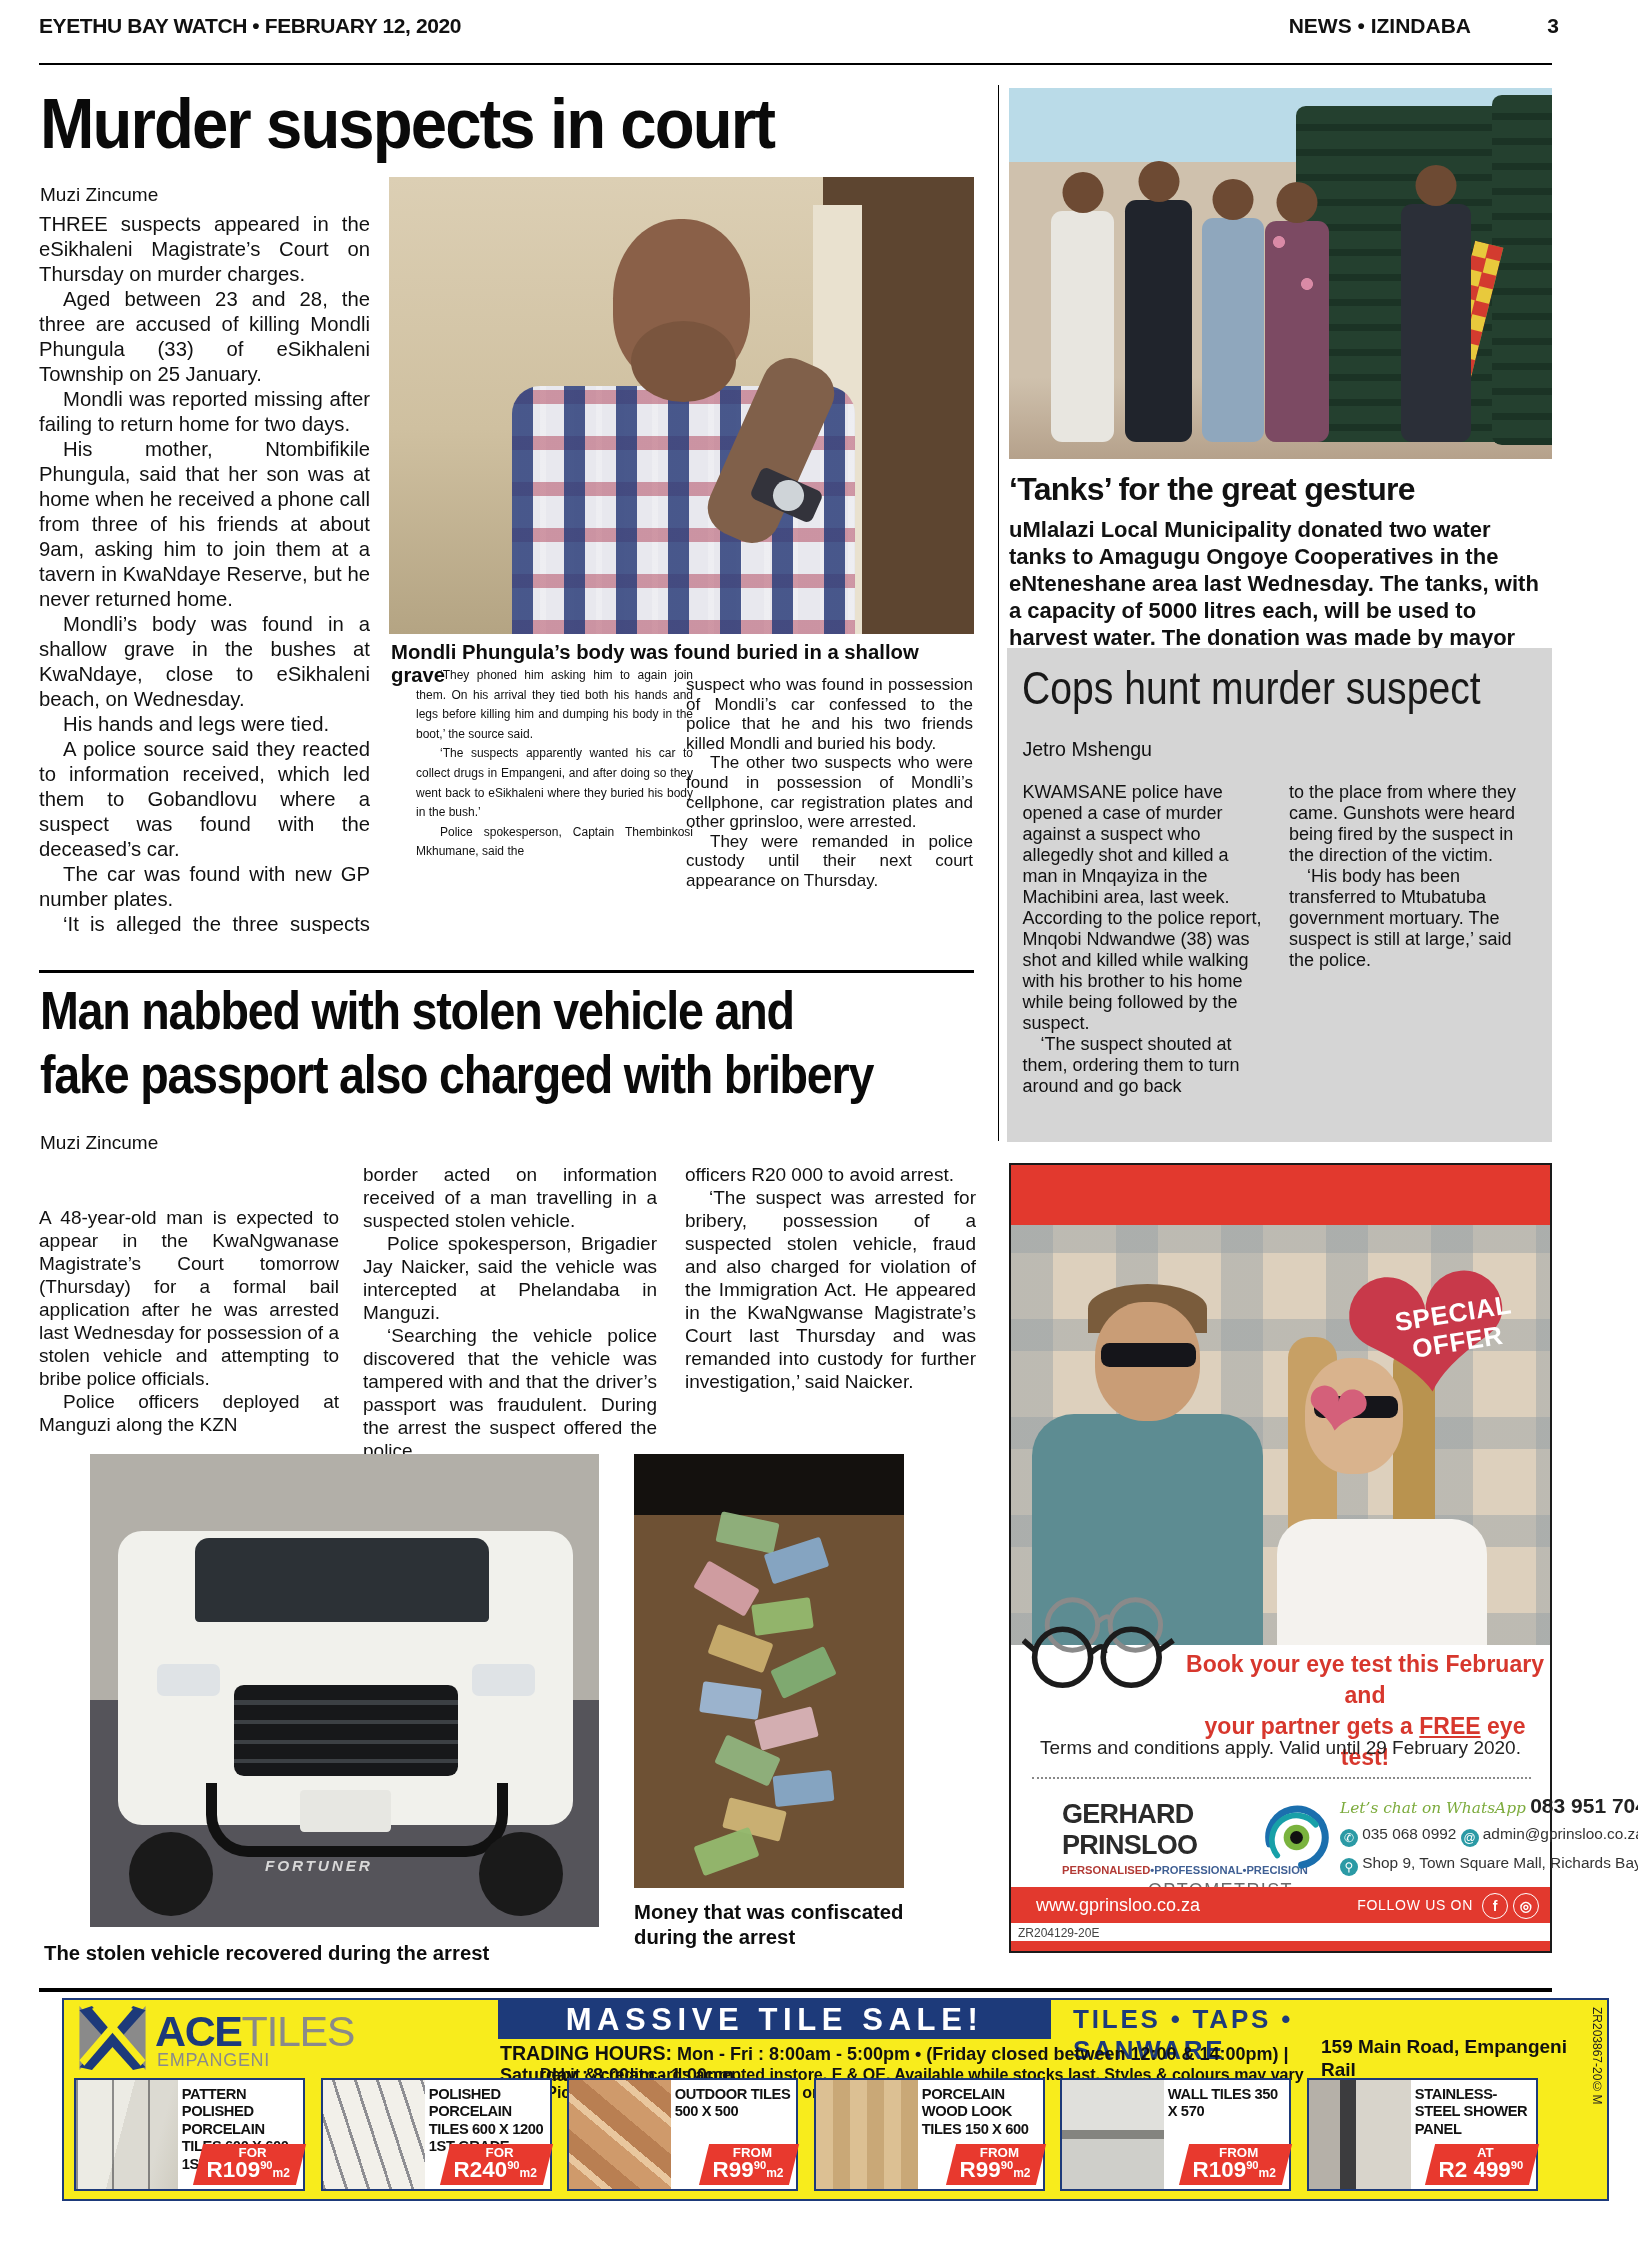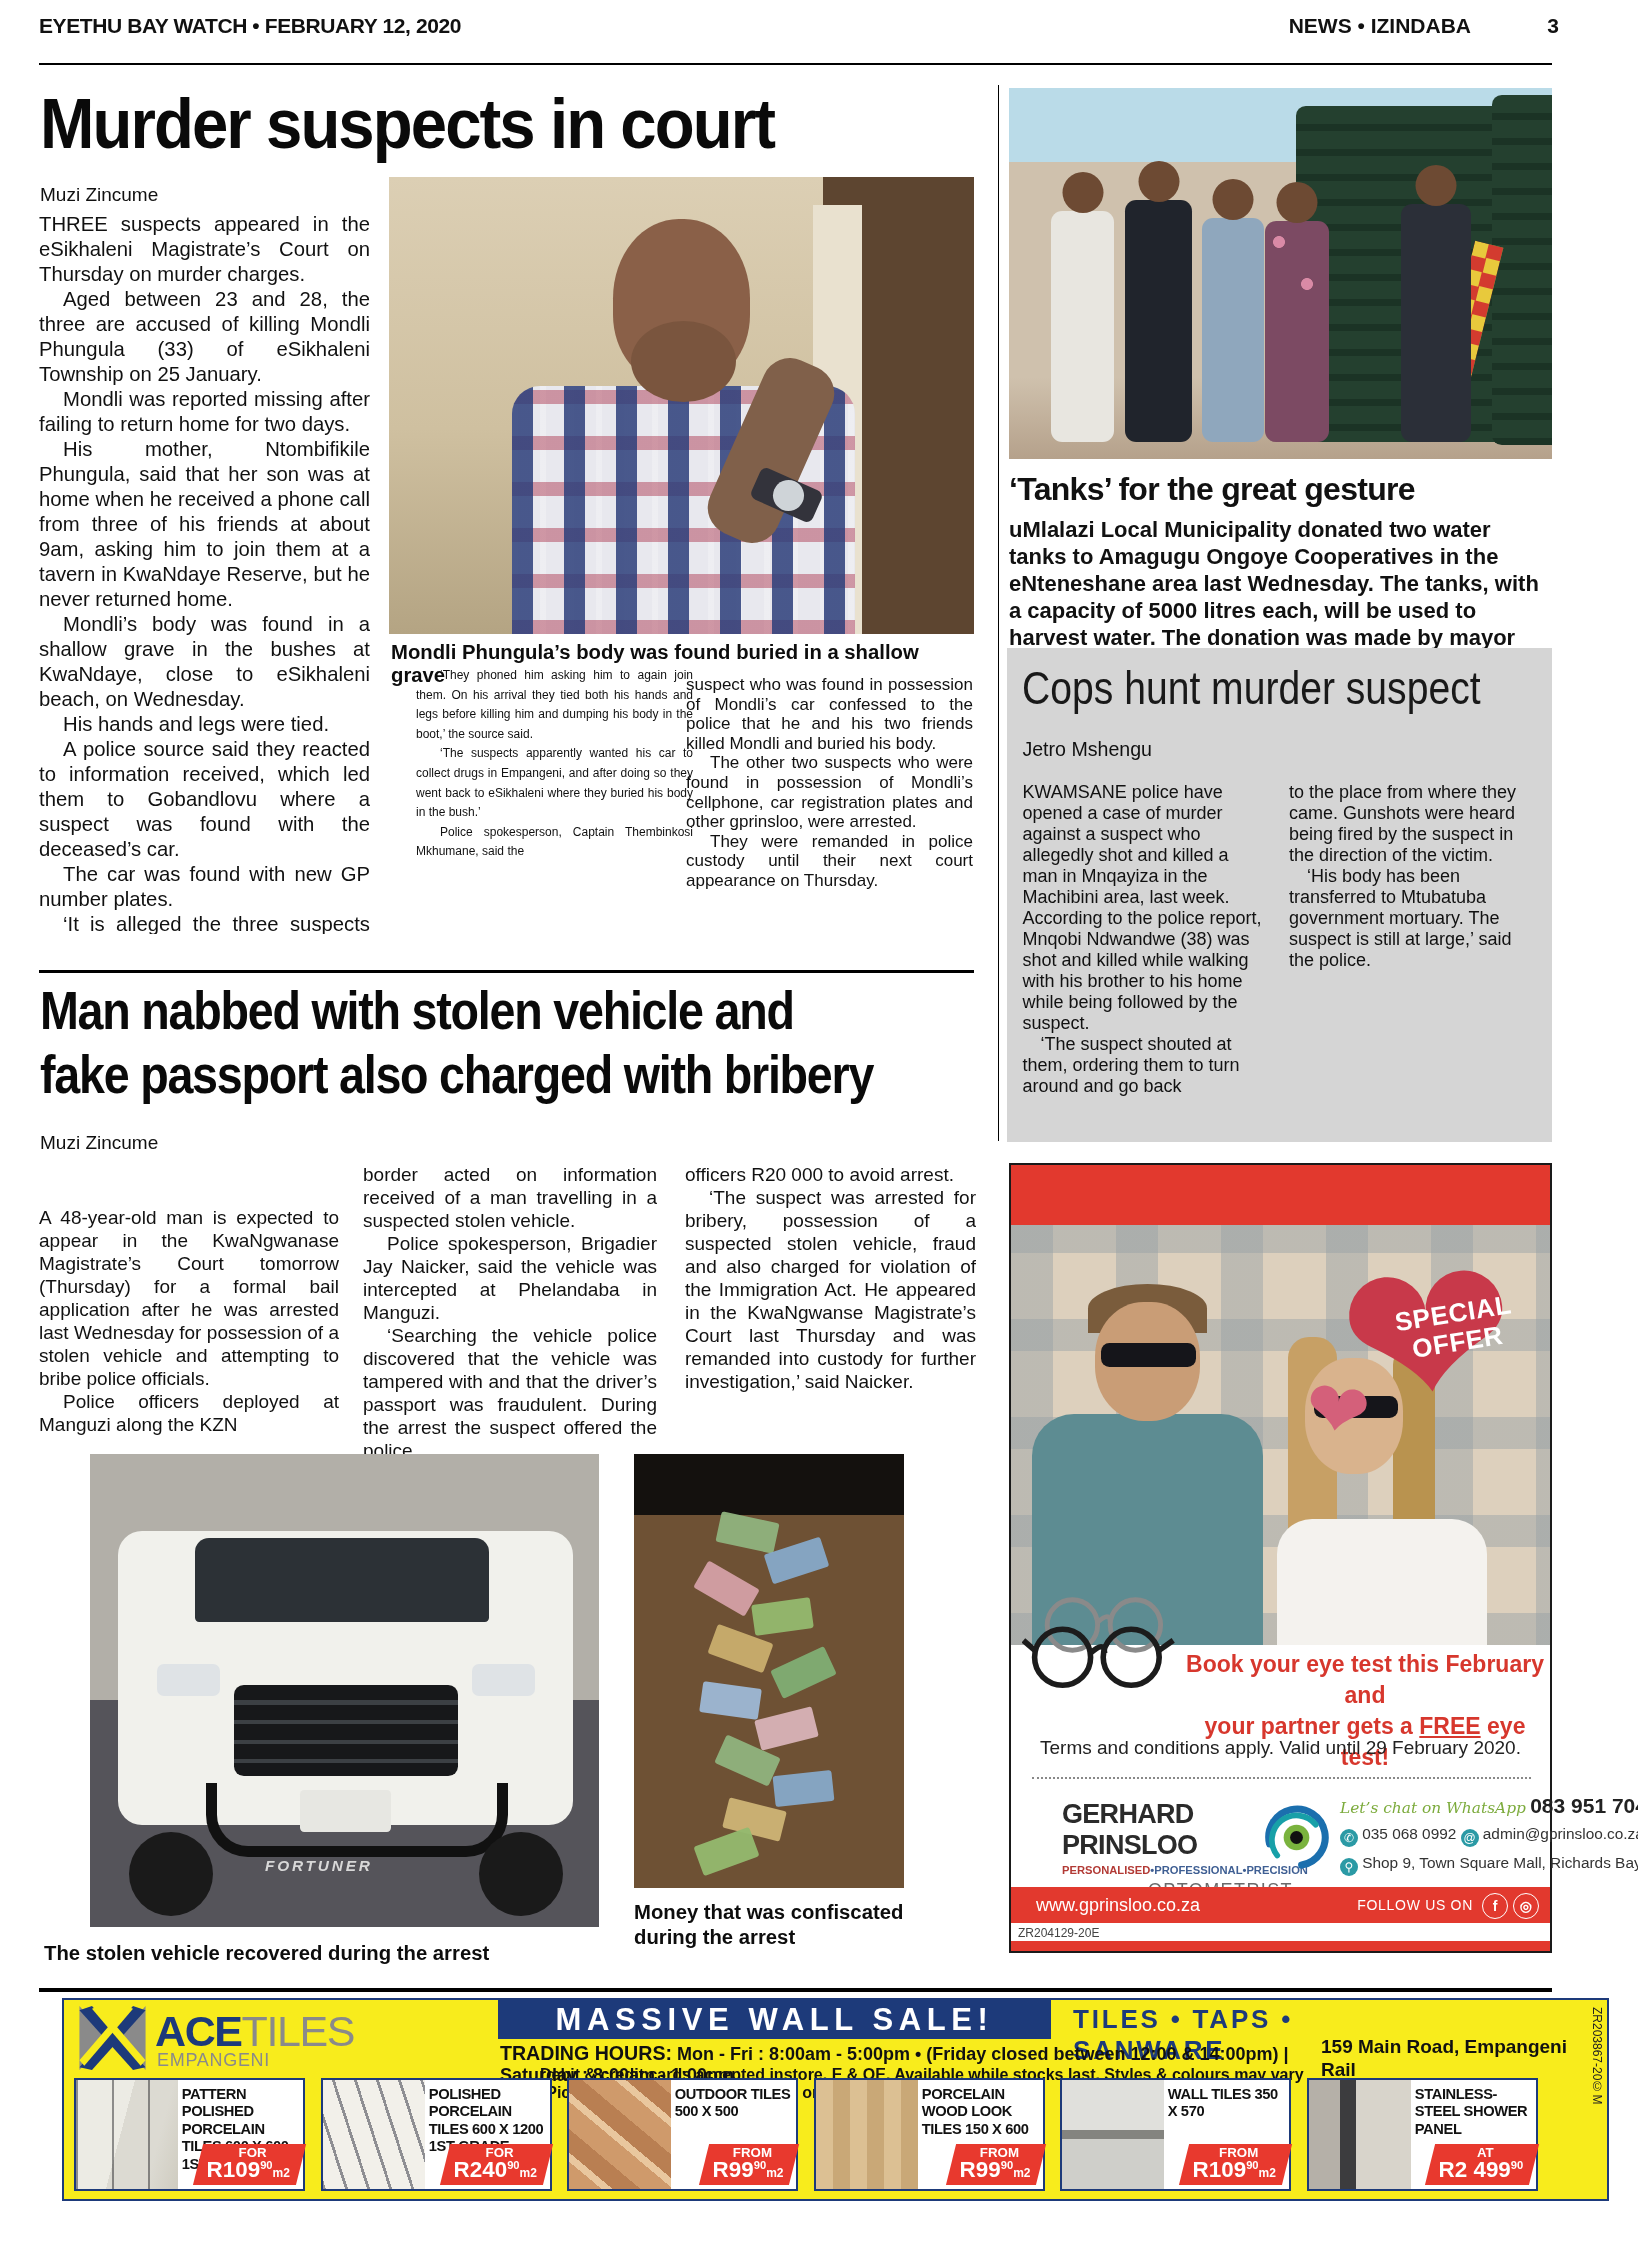--- a/index.html
+++ b/index.html
@@ -378,21 +378,21 @@
         <polygon points="0,0 40,46 0,92" fill="#8a8a8a"></polygon>
         <polygon points="95,0 55,46 95,92" fill="#8a8a8a"></polygon>
         <polygon points="18,0 95,88 77,92 0,6" fill="#1d3a7a"></polygon>
         <polygon points="77,0 0,88 18,92 95,6" fill="#1d3a7a"></polygon>
         <polygon points="28,0 95,78 88,86 18,4" fill="#f8ec1c"></polygon>
         <polygon points="67,0 0,78 7,86 77,4" fill="#f8ec1c"></polygon>
       </svg>
     </div>
     <div id="ace-name"><span>ACE</span><span class="gray">TILES</span></div>
     <div id="ace-loc">EMPANGENI</div>
-    <div id="sale-bar">MASSIVE WALL SALE!</div>
+    <div id="sale-bar">MASSIVE TILE SALE!</div>
     <div id="cats">TILES • TAPS • SANWARE</div>
     <div id="hours"><span class="lbl">TRADING HOURS:</span> <span>Mon - Fri : 8:00am - 5:00pm • (Friday closed between 12:00 &amp; 14:00pm) | Saturday : 8:00am - 1:00pm</span></div>
     <div id="fineprint">Debit &amp; credit cards accepted instore. E &amp; OE. Available while stocks last. Styles &amp; colours may vary *Pictures for illustration purposes only</div>
     <div id="tile-addr"><span>159 Main Road, Empangeni Rail</span><br><span>(Opp. Inyanga Motors)</span></div>
     <div id="tile-phone">035 792 3134</div>
 
     <div id="products">
       <div class="card" style="left:0px">
         <div class="img t1"></div>
         <div class="lbl">PATTERN POLISHED PORCELAIN TILES 600 X 600 1ST GRADE</div>

